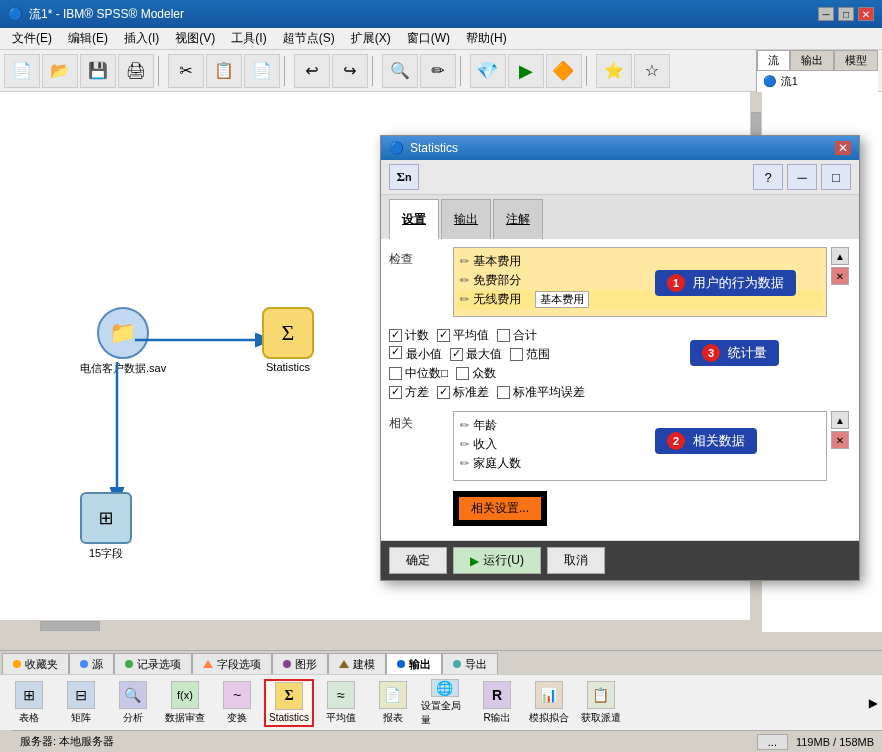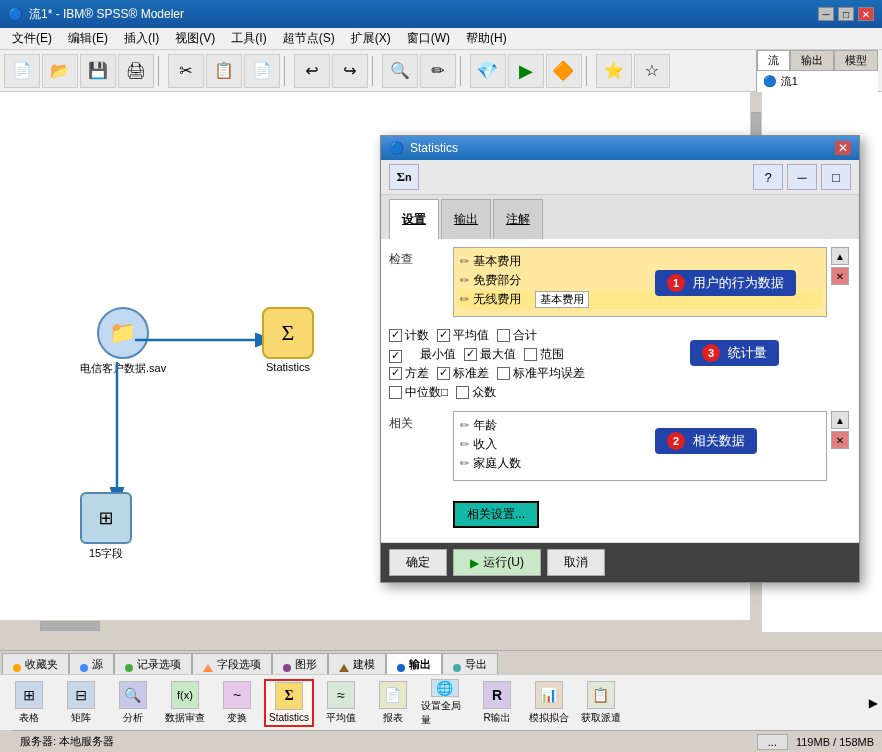--- a/index.html
+++ b/index.html
@@ -263,21 +263,21 @@
       padding: 0 2px;
     }
     .btab {
       padding: 2px 10px;
       border: 1px solid #aaa;
       border-bottom: none;
       background: #e8e8e8;
       cursor: pointer;
       font-size: 11px;
       height: 21px;
-      display: flex; align-items: flex-end; gap: 4px;
+      display: flex; align-items: center; gap: 4px;
     }
     .btab.active { background: white; font-weight: bold; }
     .btab-dot { width: 8px; height: 8px; border-radius: 50%; display: inline-block; }
 
     
     .bottom-toolbar {
       position: absolute;
       bottom: 0;
       left: 0; right: 0;
       height: 56px;
@@ -362,24 +362,24 @@
       border: 1px solid #aaa;
       display: flex; align-items: center; justify-content: center;
       font-size: 10px; cursor: pointer;
     }
     .side-btn.red { background: #e08080; }
 
     .stats-checkboxes { padding: 2px 0; }
     .checkrow { display: flex; gap: 8px; align-items: center; flex-wrap: wrap; margin: 2px 0; }
 
     .corr-settings-btn {
-      margin-top: 20px;
+      margin-top: 10px;
       padding: 3px 12px;
-      background: #14b8a6;
-      border: 2px solid #000000;
+      background: #f97316;
+      border: 6px solid #000000;
       cursor: pointer;
       font-size: 12px;
     }
 
     .field-highlight { background: #ffe88a; }
   </style>
 </head>
 <body>
 
 <div class="title-bar">
@@ -558,55 +558,55 @@
           <label style="display:flex;align-items:center;gap:3px;">
             <span class="cb checked"></span>
             <span>平均值</span>
           </label>
           <label style="display:flex;align-items:center;gap:3px;">
             <span class="cb"></span>
             <span>合计</span>
           </label>
         </div>
         <div class="checkrow">
-          <label style="display:flex;align-items:flex-end;gap:18px;">
+          <label style="display:flex;align-items:flex-start;gap:4px;">
             <span class="cb checked"></span>
             <span>最小值</span>
           </label>
           <label style="display:flex;align-items:center;gap:3px;">
             <span class="cb checked"></span>
             <span>最大值</span>
           </label>
           <label style="display:flex;align-items:center;gap:3px;">
             <span class="cb"></span>
             <span>范围</span>
           </label>
         </div>
         <div class="checkrow">
           <label style="display:flex;align-items:center;gap:3px;">
+            <span class="cb"></span>
+            <span>中位数□</span>
+          </label>
+          <label style="display:flex;align-items:center;gap:3px;">
+            <span class="cb"></span>
+            <span>众数</span>
+          </label>
+        </div>
+        <div class="checkrow">
+          <label style="display:flex;align-items:center;gap:3px;">
             <span class="cb checked"></span>
             <span>方差</span>
           </label>
           <label style="display:flex;align-items:center;gap:3px;">
             <span class="cb checked"></span>
             <span>标准差</span>
           </label>
           <label style="display:flex;align-items:center;gap:3px;">
             <span class="cb"></span>
             <span>标准平均误差</span>
-          </label>
-        </div>
-        <div class="checkrow">
-          <label style="display:flex;align-items:center;gap:3px;">
-            <span class="cb"></span>
-            <span>中位数□</span>
-          </label>
-          <label style="display:flex;align-items:center;gap:3px;">
-            <span class="cb"></span>
-            <span>众数</span>
           </label>
         </div>
       </div>
     </div>
 
     <div class="dialog-section">
       <div class="dialog-section-label-col">
         <span class="section-label">相关</span>
       </div>
       <div class="dialog-section-content-col">

